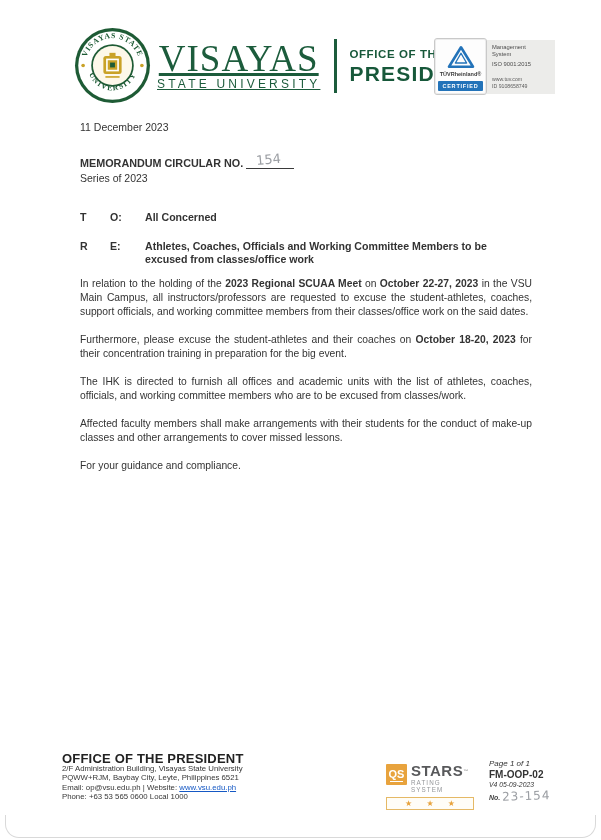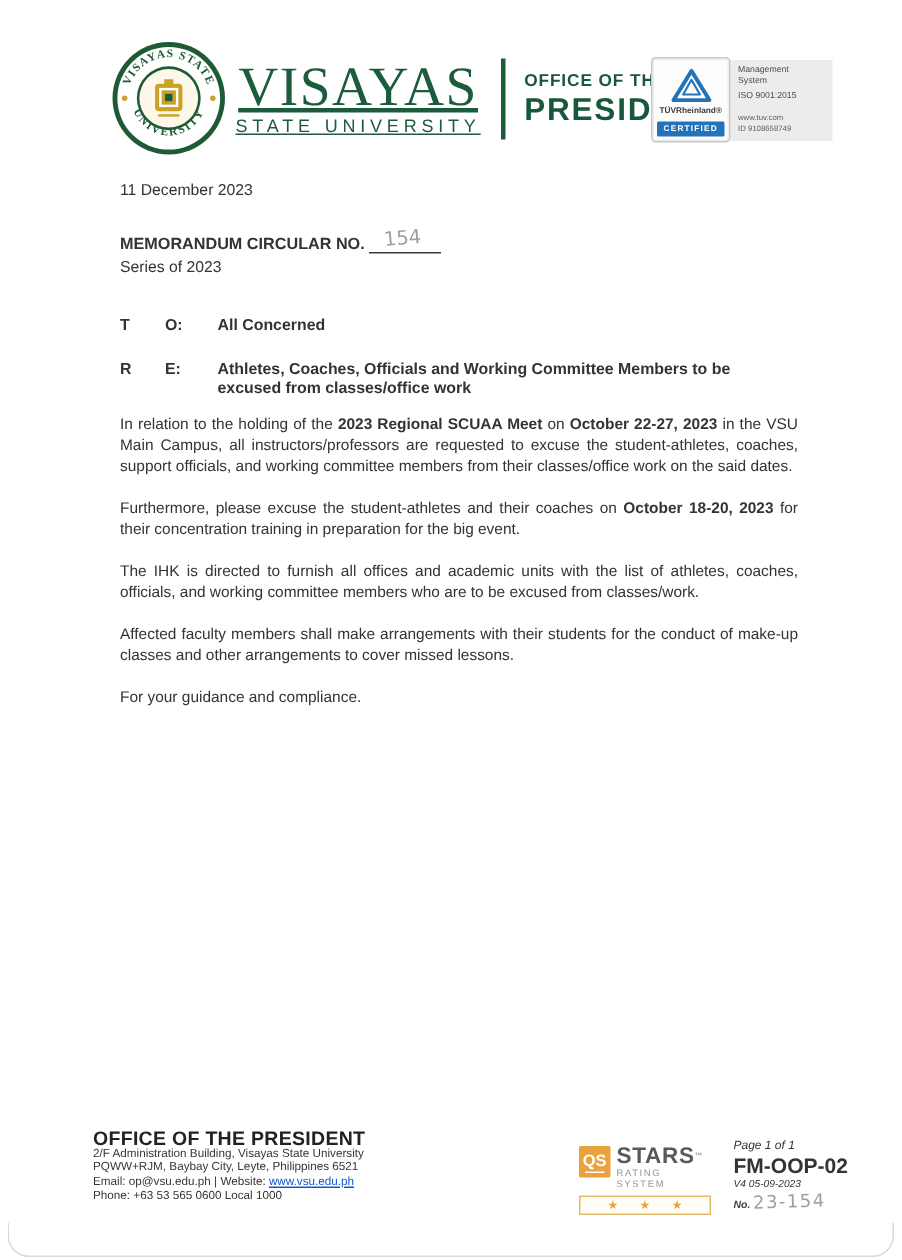--- a/index.html
+++ b/index.html
@@ -96,21 +96,21 @@
   .qs-words .tm { font-size:5px; vertical-align:top; color:#9a9a9a; }
   .qs-words .rating { font-size:6.3px; color:#949699; letter-spacing:1.1px; margin-top:1px; }
   .qs-stars {
     margin-top:4px; width:88px; height:13px; border:1px solid #e5b966; background:#fffdf7;
     display:flex; align-items:center; justify-content:center;
     color:#e8a33d; font-size:8px; letter-spacing:6px; text-indent:6px; line-height:10px;
   }
 
   .pageinfo { position:absolute; left:489px; top:759px; width:100px; text-align:left; color:#333; }
   .pageinfo .pg { font-size:8px; font-style:italic; }
-  .pageinfo .code { font-size:14px; font-weight:700; margin-top:1px; }
+  .pageinfo .code { font-size:10px; font-weight:700; margin-top:1px; }
   .pageinfo .ver { font-size:6.8px; font-style:italic; margin-top:1px; }
   .pageinfo .no { margin-top:1px; font-size:7px; font-weight:700; font-style:italic; color:#444; }
   .pageinfo .no .hand { font-size:12px; letter-spacing:1px; font-style:normal; font-weight:400; display:inline-block; transform:rotate(-2deg); }
 </style>
 </head>
 <body>
 
 <div class="page">
 
   <div class="header-left">

